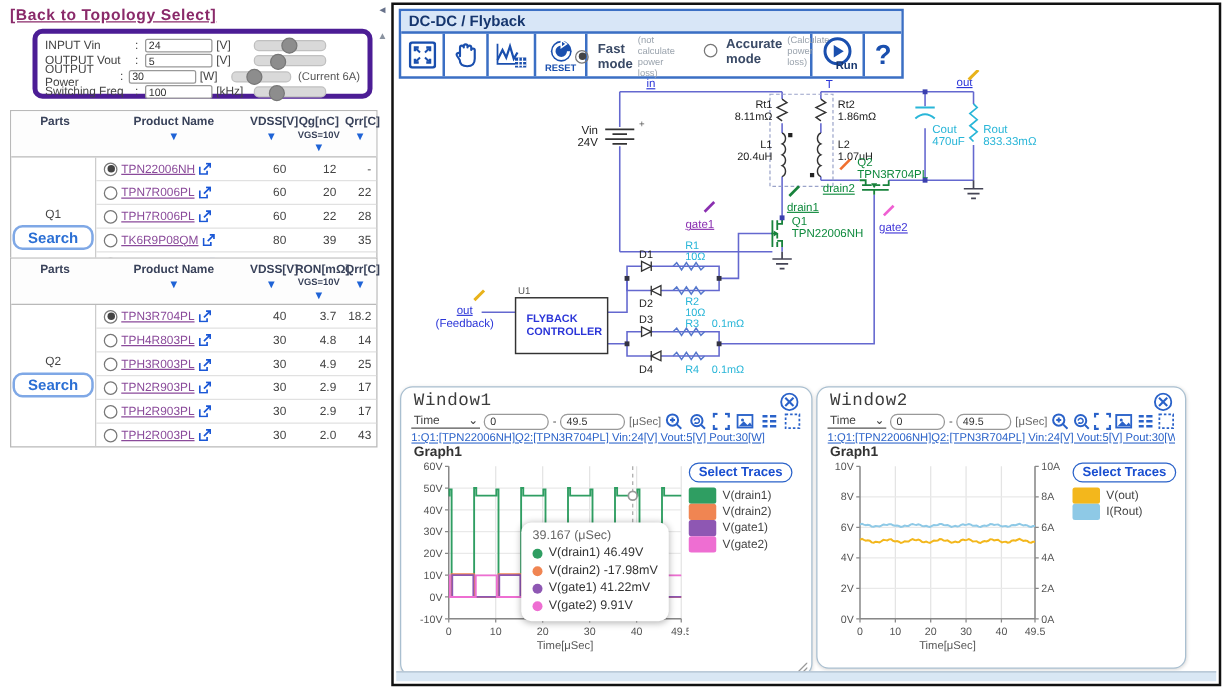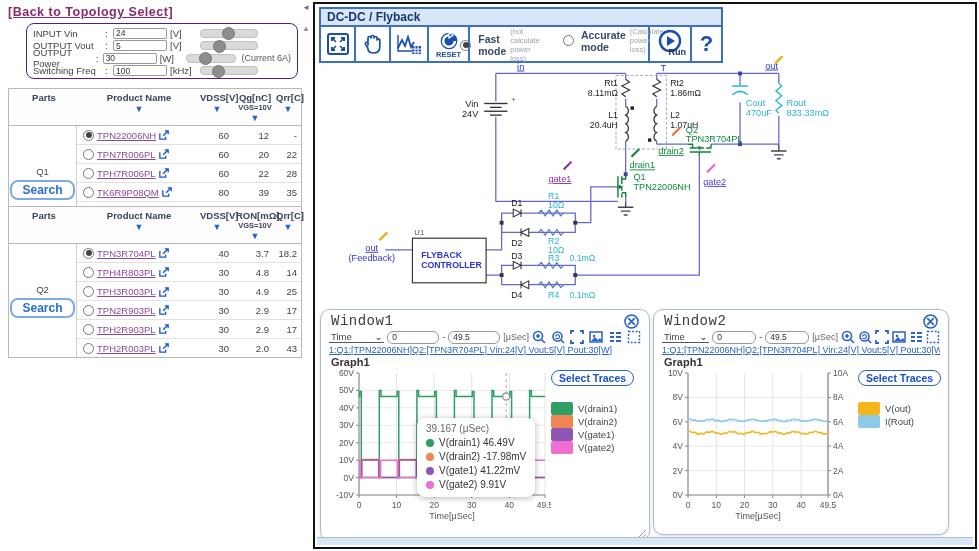--- a/index.html
+++ b/index.html
@@ -1,20 +1,20 @@
 <!DOCTYPE html>
 <html><head>
 <meta charset="utf-8">
 <style>
   html,body{margin:0;padding:0;background:#fff;}
   body{width:979px;height:551px;position:relative;font-family:"Liberation Sans","DejaVu Sans",sans-serif;overflow:hidden;color:#333;}
   .abs{position:absolute;}
   
   #back-link{left:8px;top:5px;font-size:12.5px;font-weight:bold;letter-spacing:.5px;color:#8a2a6a;text-decoration:underline;cursor:pointer;}
-  #params-box{left:26px;top:23px;width:272px;height:56px;border:1px solid #4c1d95;border-radius:8px;padding:3px 6px;box-sizing:border-box;}
+  #params-box{left:26px;top:23px;width:272px;height:56px;border:4px solid #4c1d95;border-radius:8px;padding:3px 6px;box-sizing:border-box;}
   .prow{display:flex;align-items:center;height:12.5px;font-size:9.5px;color:#444;}
   .prow .plabel{width:72px;}
   .prow .pcolon{width:8px;}
   .prow input{width:48px;height:9px;font-size:8.5px;border:1px solid #999;border-radius:2px;padding:0 2px;color:#333;}
   .prow .punit{width:30px;padding-left:3px;}
   .slider{width:56px;height:7px;background:#d9d9d9;border:1px solid #c0c0c0;border-radius:4px;position:relative;}
   .knob{position:absolute;top:-2.5px;width:11px;height:11px;border-radius:50%;background:#8d8d8d;border:1px solid #777;}
   .pnote{font-size:9px;color:#555;padding-left:5px;white-space:nowrap;}
   .ptable{left:8px;width:292px;border:1px solid #b9b9b9;background:#fff;font-size:9.5px;}
   .thead{display:flex;background:#fdfdfd;border-bottom:1px solid #b9b9b9;color:#39425a;font-weight:bold;}
@@ -55,21 +55,21 @@
   .tsel{display:flex;align-items:center;border-bottom:1.5px solid #555;padding:0 2px;width:58px;justify-content:space-between;font-size:9.5px;cursor:pointer;}
   .caret{font-weight:bold;font-size:9px;}
   .rng{width:42px;height:11px;border:1px solid #999;border-radius:6px;font-size:8.5px;padding:0 4px;color:#333;}
   .unit{color:#666;}
   .icons{display:flex;gap:5px;margin-left:auto;align-items:center;}
   .icons svg{cursor:pointer;}
   .reslink{font-size:9px;color:#2a62c9;text-decoration:underline;white-space:nowrap;overflow:hidden;display:block;margin-top:1px;}
   .gtitle{font-size:11px;font-weight:bold;color:#333;margin:1px 0 0 2px;}
   .plotrow{display:flex;}
   .plotwrap{position:relative;}
-  .legcol{display:flex;flex-direction:column;gap:16px;padding-top:2px;align-items:flex-start;}
+  .legcol{display:flex;flex-direction:column;gap:4px;padding-top:2px;align-items:flex-start;}
   .seltr{font-size:10.5px;font-weight:bold;color:#1a4fd0;border:1.5px solid #2a62c9;border-radius:8px;padding:1px 7px;background:#fff;cursor:pointer;white-space:nowrap;}
   .legitem{display:flex;align-items:center;gap:5px;font-size:9.5px;color:#444;}
   .legsw{width:22px;height:13px;border-radius:2px;flex:none;}
   #w1-tooltip{position:absolute;left:44px;top:50px;background:#fff;border-radius:8px;box-shadow:0 1px 6px rgba(0,0,0,.3);padding:5px 9px;font-size:10px;z-index:5;margin-left:44px;}
   #w1-tooltip .tt-title{color:#666;margin-bottom:2px;}
   .ttrow{display:flex;align-items:center;gap:5px;color:#333;line-height:14px;white-space:nowrap;}
   .ttdot{width:8px;height:8px;border-radius:50%;flex:none;}
   .resize-handle{position:absolute;right:3px;bottom:2px;width:8px;height:8px;cursor:nwse-resize;}
   #bottom-scroll{left:2px;bottom:2px;width:656px;height:7px;background:#d9e7f4;border-top:1px solid #aebfce;}
 </style>

